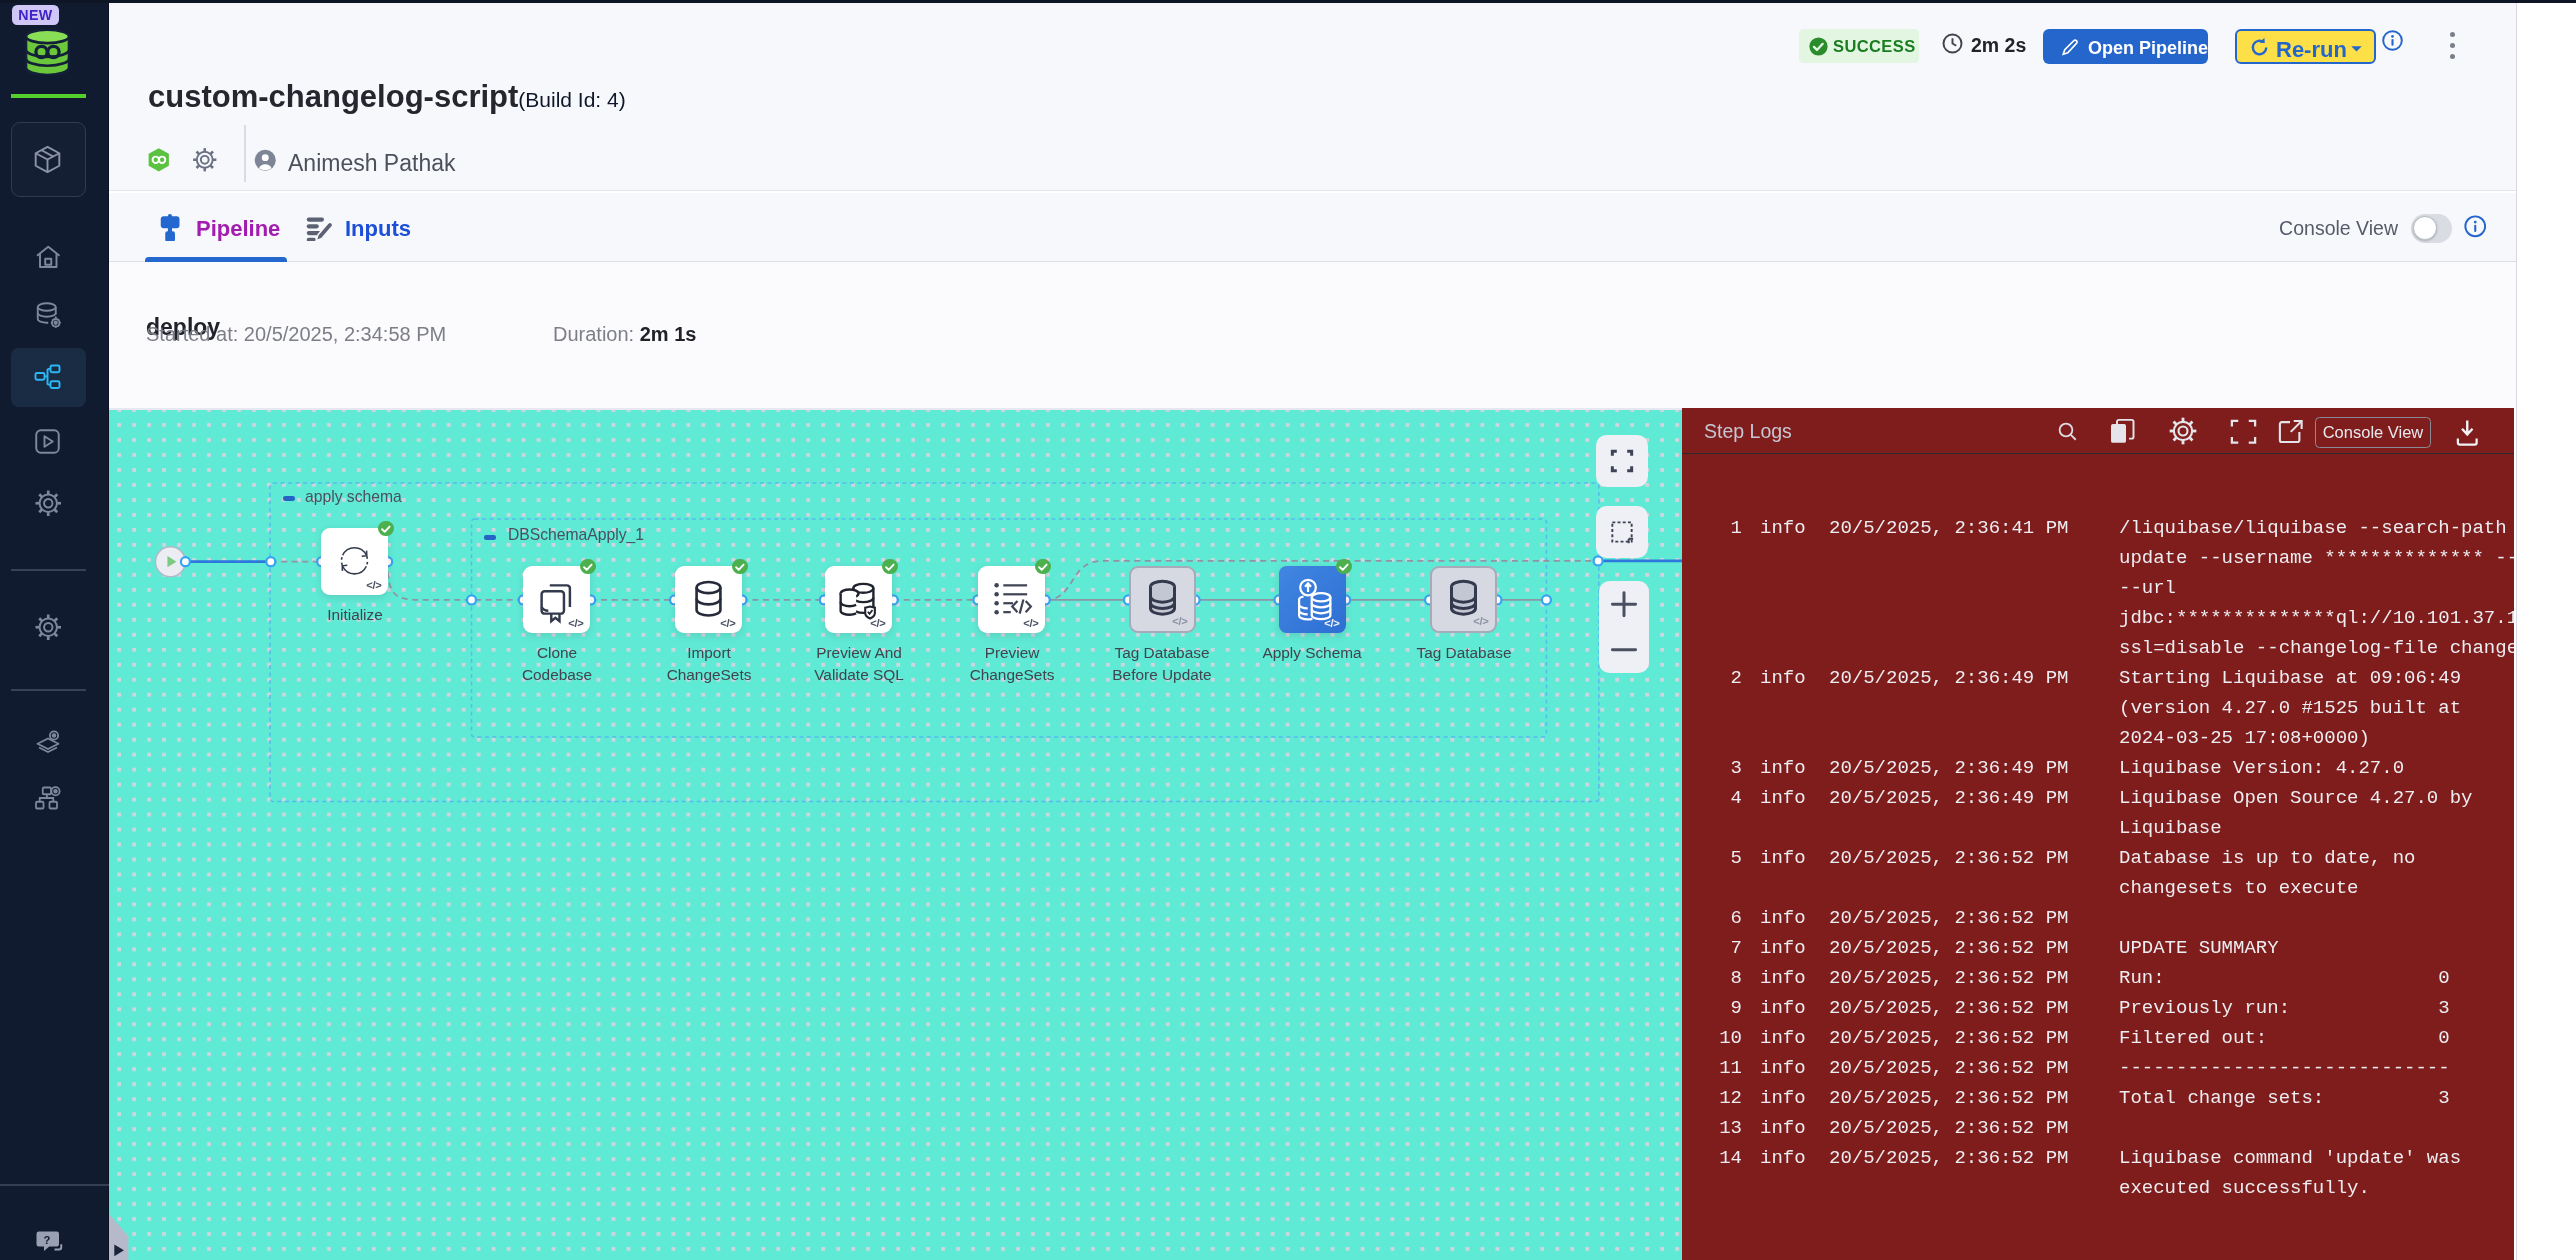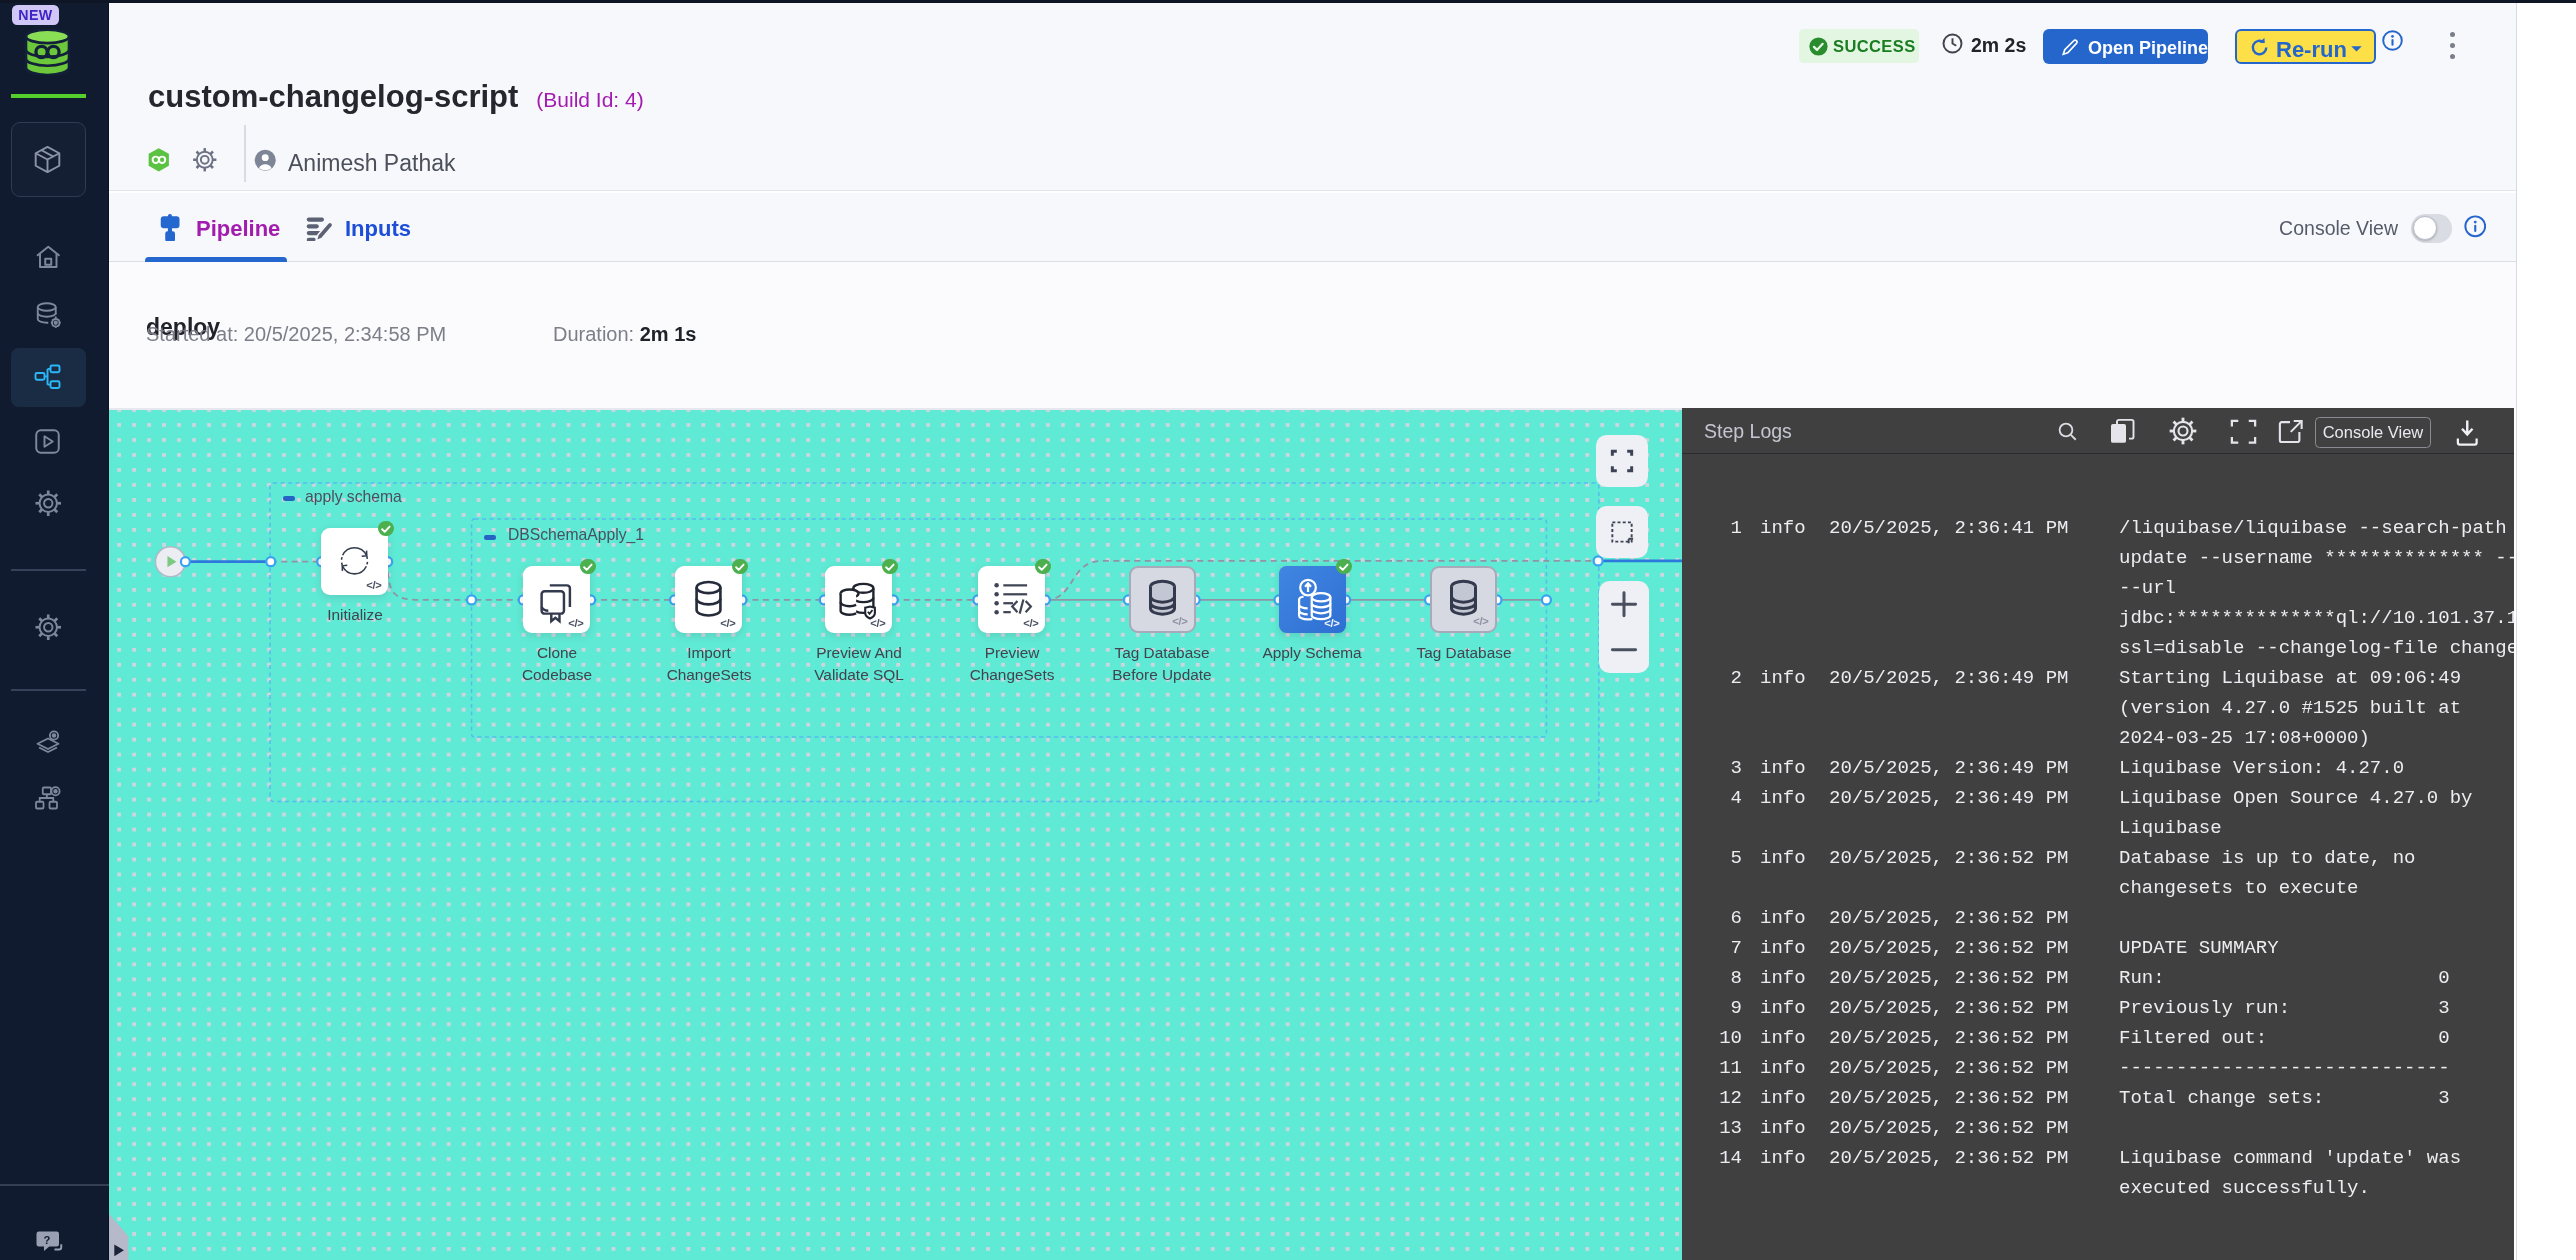--- a/index.html
+++ b/index.html
@@ -15,21 +15,21 @@
 #sidebar .modbox { position:absolute; left:10.5px; top:122px; width:75px; height:75px; border:1.5px solid #2f3b53; background:#151f34; border-radius:9px; }
 #sidebar .selbox { position:absolute; left:10.5px; top:348px; width:75px; height:59px; background:#1a2b44; border-radius:7.5px; }
 #sidebar .divid { position:absolute; left:10.5px; width:75px; height:1.5px; background:#39415a; }
 .icon { position:absolute; }
 
 
 #header { position:absolute; left:109px; top:3px; width:2407px; height:188px; background:#f7f8fb; border-bottom:1.5px solid #e2e3eb; }
 #breadcrumb { position:absolute; left:37px; top:28.5px; font-size:20px; color:#2a6edb; white-space:nowrap; }
 #breadcrumb .sep { color:#9aa0ae; font-size:19.5px; padding:0 8.2px; position:relative; top:-1.5px; }
 #title { position:absolute; left:39px; top:76px; font-size:31px; font-weight:bold; color:#25262e; }
-#title .bid { letter-spacing:0; font-size:21px; font-weight:normal; color:#a21caf; margin-left:18px; }
+#title .bid { letter-spacing:0; font-size:21px; font-weight:normal; color:#0f172a; }
 #iconrow { position:absolute; left:37px; top:120px; height:60px; }
 #animesh { position:absolute; left:142px; top:27px; font-size:23px; color:#4c505c; white-space:nowrap; }
 
 
 .successbadge { position:absolute; left:1690px; top:26px; width:120px; height:34px; background:#e2f6e2; border-radius:4.5px; }
 .successbadge span { position:absolute; left:34px; top:8.2px; font-size:16.5px; font-weight:bold; color:#1a7d20; letter-spacing:0.4px; }
 .hbtn { position:absolute; border-radius:6px; font-weight:bold; }
 #editbtn { left:1934px; top:25.5px; width:165px; height:35px; background:#2566cd; color:#fff; font-size:18px; }
 #editbtn span { position:absolute; left:45px; top:9px; font-weight:bold; white-space:nowrap; }
 #rerunbtn { left:2126px; top:25.5px; width:141px; height:35px; background:#fde047; border:2.2px solid #2566cd; color:#2566cd; font-size:22px; }
@@ -63,21 +63,21 @@
 .node.blue .cod { color:#f0f4fb; }
 .check { position:absolute; right:-6px; top:-7.5px; width:15.7px; height:15.7px; border-radius:50%; background:#4cb04f; }
 .check svg { position:absolute; left:0; top:0; }
 .nlabel { position:absolute; width:180px; text-align:center; font-size:15.4px; line-height:22px; color:#40454f; }
 .grouplabel { position:absolute; font-size:15.7px; color:#4a5060; }
 .gdash { position:absolute; width:12px; height:4.5px; border-radius:2.2px; background:#2563c4; }
 .zbtn { position:absolute; width:52px; height:52px; background:#eef0f5; border-radius:10.5px; }
 #zplus { position:absolute; left:1490px; top:173px; width:50px; height:92px; background:#eef0f5; border-radius:10.5px; }
 
 
-#logpanel { position:absolute; left:1682px; top:408px; width:832px; height:852px; background:#404040; overflow:hidden; }
+#logpanel { position:absolute; left:1682px; top:408px; width:832px; height:852px; background:#7f1d1d; overflow:hidden; }
 #loghead { position:absolute; left:0; top:0; width:832px; height:46px; border-bottom:1.5px solid #2a2a31; }
 #loghead .ttl { position:absolute; left:22px; top:12px; font-size:19.5px; color:#c6c6d2; }
 #consolebtn { position:absolute; left:633px; top:9px; width:116px; height:31px; border:1.5px solid #8b8b94; border-radius:4.5px; color:#e8e8ee; font-size:16.5px; text-align:center; line-height:28.5px; }
 pre { font-family:"Liberation Mono",monospace; font-size:19px; line-height:30px; color:#ededf1; }
 #lognums { position:absolute; left:15px; top:105px; width:45px; text-align:right; }
 #loginfo { position:absolute; left:78px; top:105px; }
 #logdate { position:absolute; left:147px; top:105px; }
 #logmsg  { position:absolute; left:437px; top:105px; width:396px; overflow:hidden; white-space:pre; }
 
 

